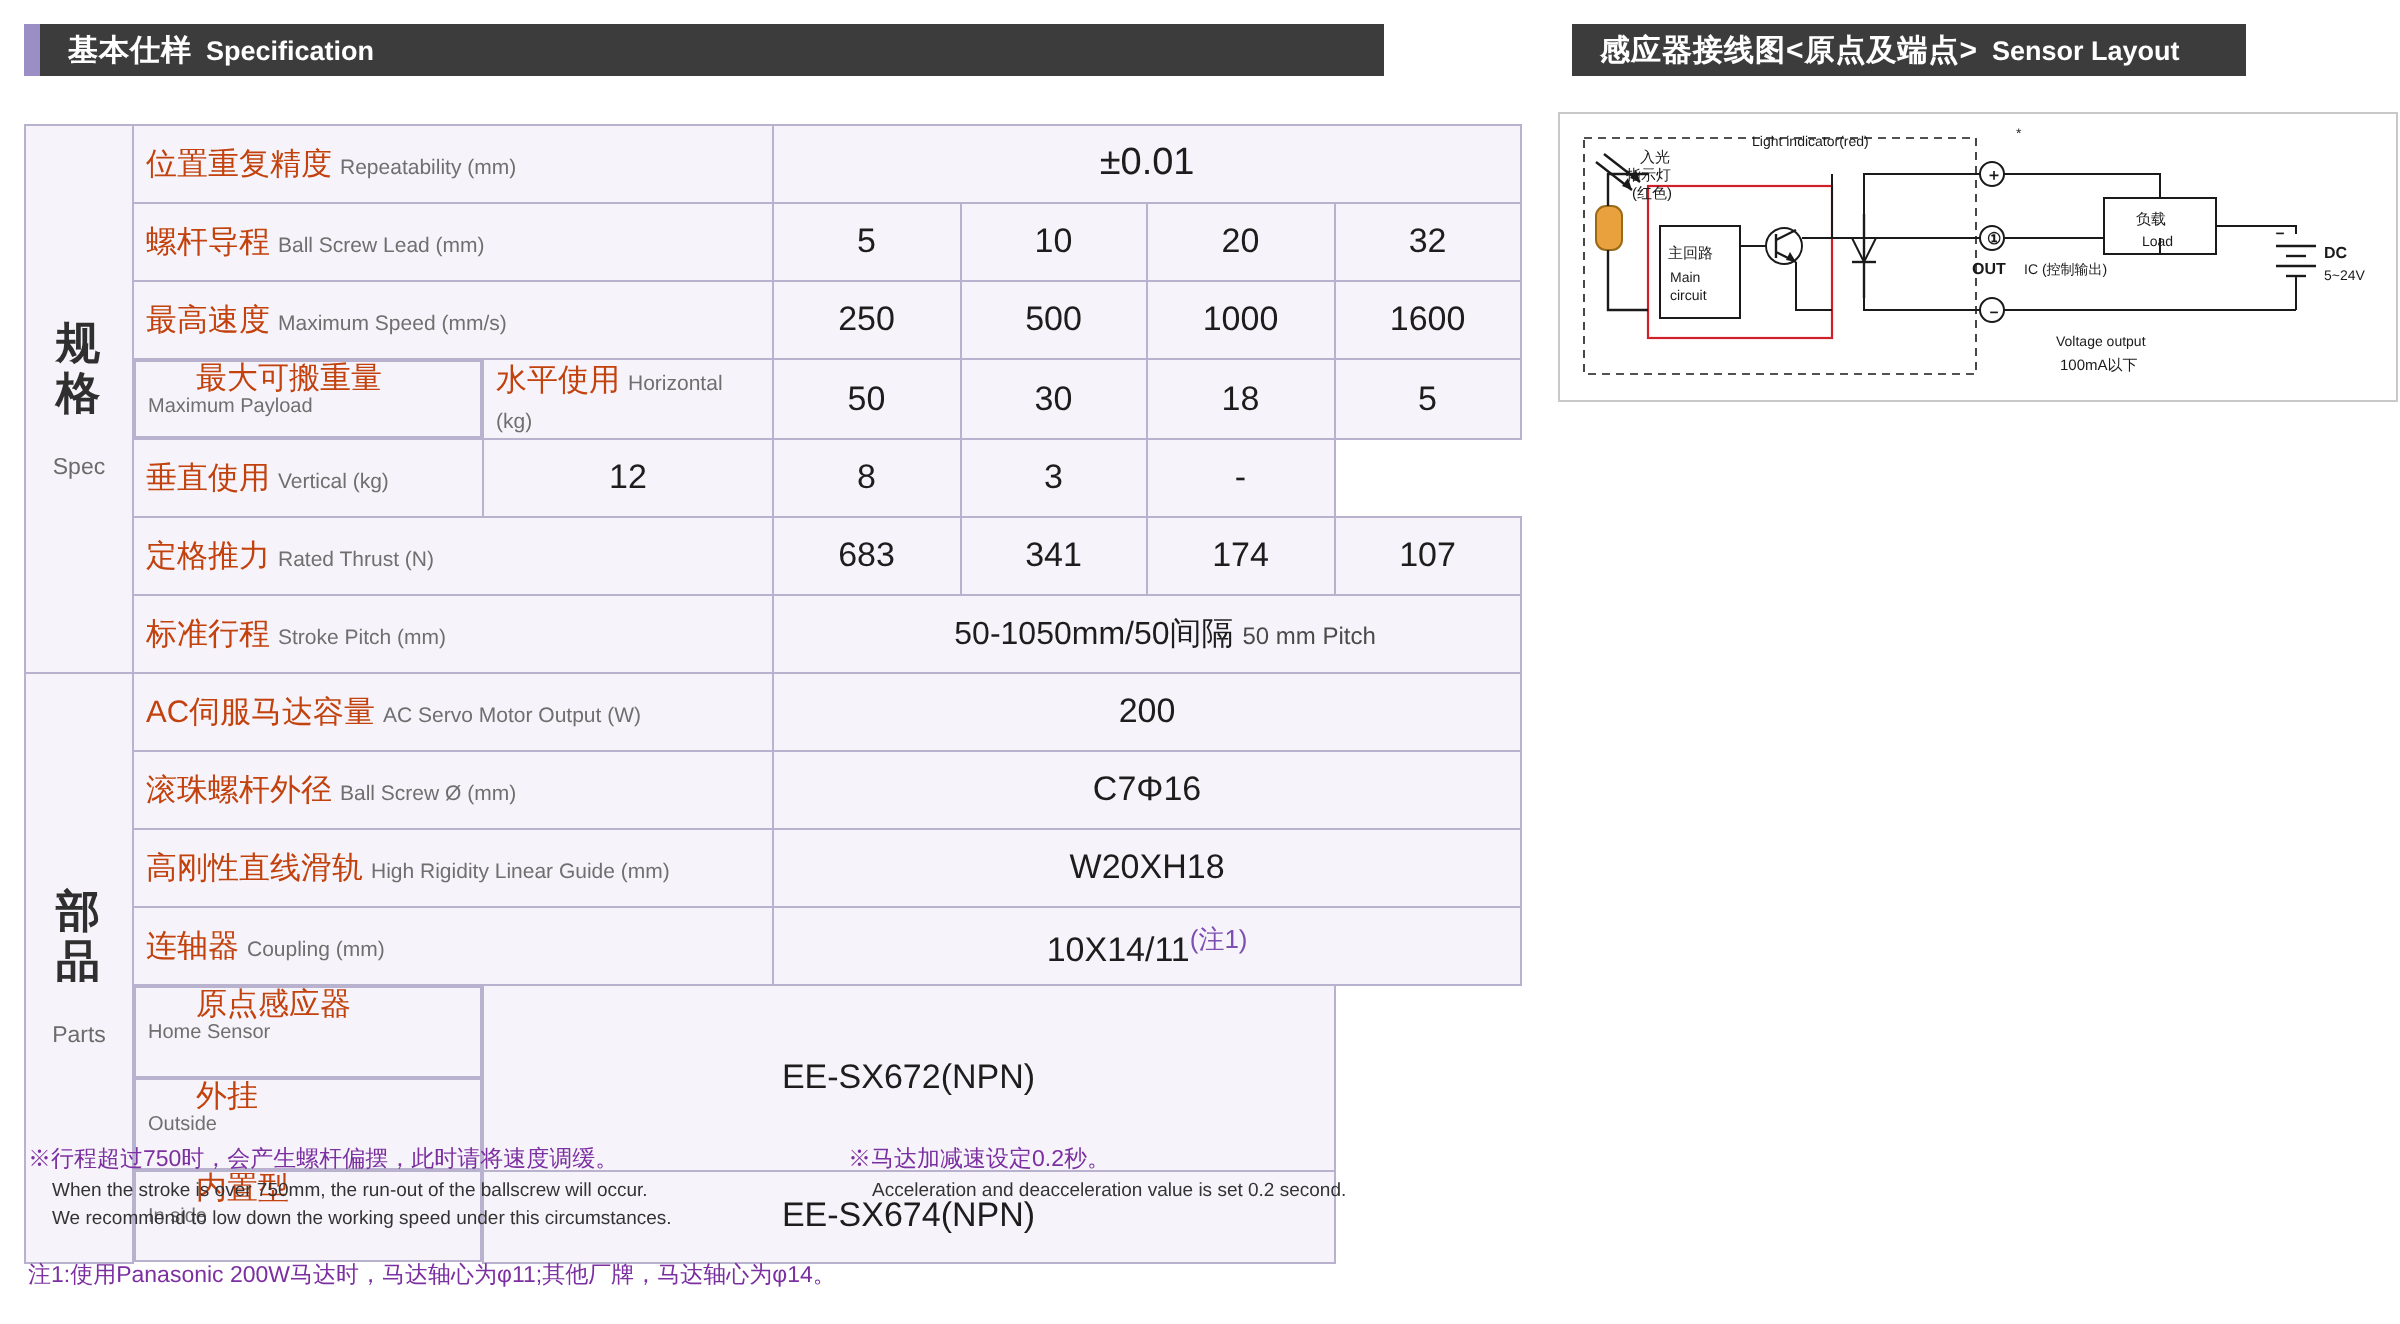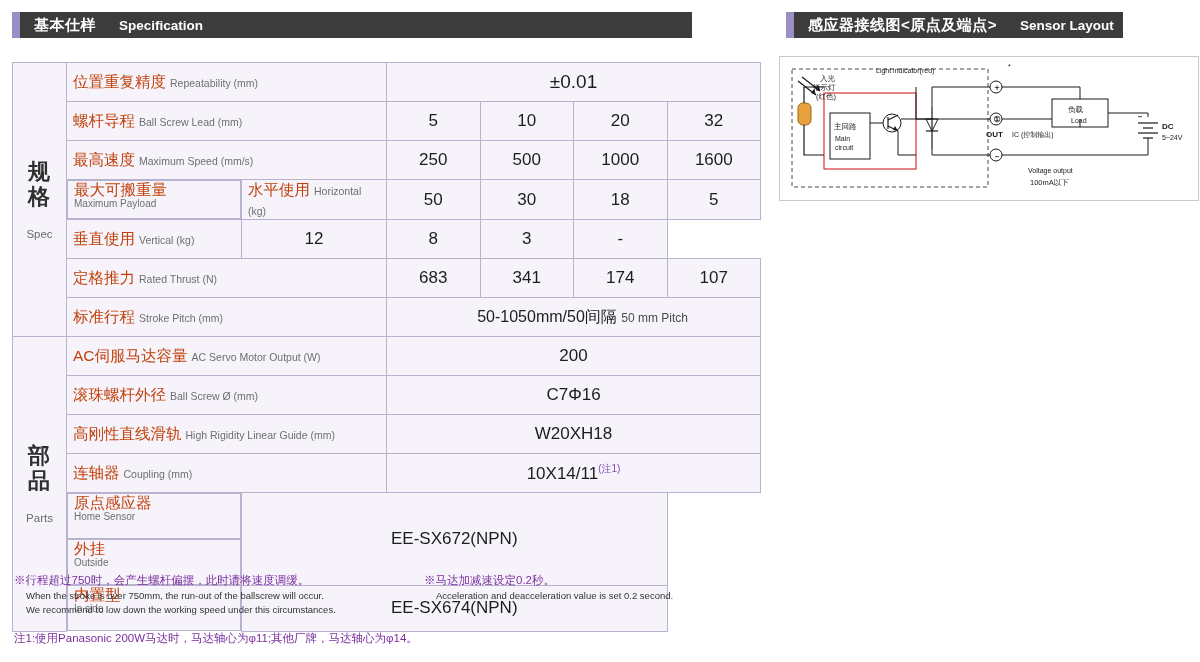--- a/index.html
+++ b/index.html
@@ -32,25 +32,25 @@
     color: #ffffff;
   }
   .sec-header .hcn {
     font-size: 15px;
     font-weight: bold;
     letter-spacing: .5px;
   }
   .sec-header .hen {
     font-size: 13.5px;
     font-weight: bold;
-    margin-left: 23px;
+    margin-left: 7px;
   }
 
   #spec-header { left: 12px; top: 12px; width: 680px; }
-  #sensor-header { left: 786px; top: 12px; width: 337px; }
+  #sensor-header { left: 786px; top: 12px; width: 337px; flex-direction: column; }
 
   
   .table-wrap {
     position: absolute;
     left: 12px; top: 62px;
     width: 748px;
   }
   table.spec {
     border-collapse: collapse;
     width: 748px;
@@ -99,31 +99,31 @@
     font-size: 15.5px;
     color: #c2410c;
     font-weight: 500;
   }
   .lbl-en {
     font-size: 10.5px;
     color: #6f6f6f;
     margin-left: 4px;
   }
   .lbl-block { display: block; }
-  .lbl-block .lbl-cn { font-size: 15.5px; display: block; line-height: 1.1; }
+  .lbl-block .lbl-cn { font-size: 15.5px; display: block; line-height: 1.1; margin-left: 24px; }
   .lbl-block .lbl-en { font-size: 10px; display: block; margin-left: 0; line-height: 1.15; }
 
   td.val {
     text-align: center;
     font-size: 17px;
     color: #1d1d1d;
     background: #ffffff;
   }
   td.val.small { font-size: 16px; padding-left: 24px; }
-  .note-sup { font-size: 10px; color: #7d4fb3; vertical-align: super; }
+  .note-sup { font-size: 13px; color: #7d4fb3; vertical-align: super; }
   .val-sub { font-size: 12px; color: #4a4a4a; }
 
   
   .footnotes {
     position: absolute;
     left: 14px;
     top: 572px;
     width: 760px;
   }
   .fn-row { position: relative; }

